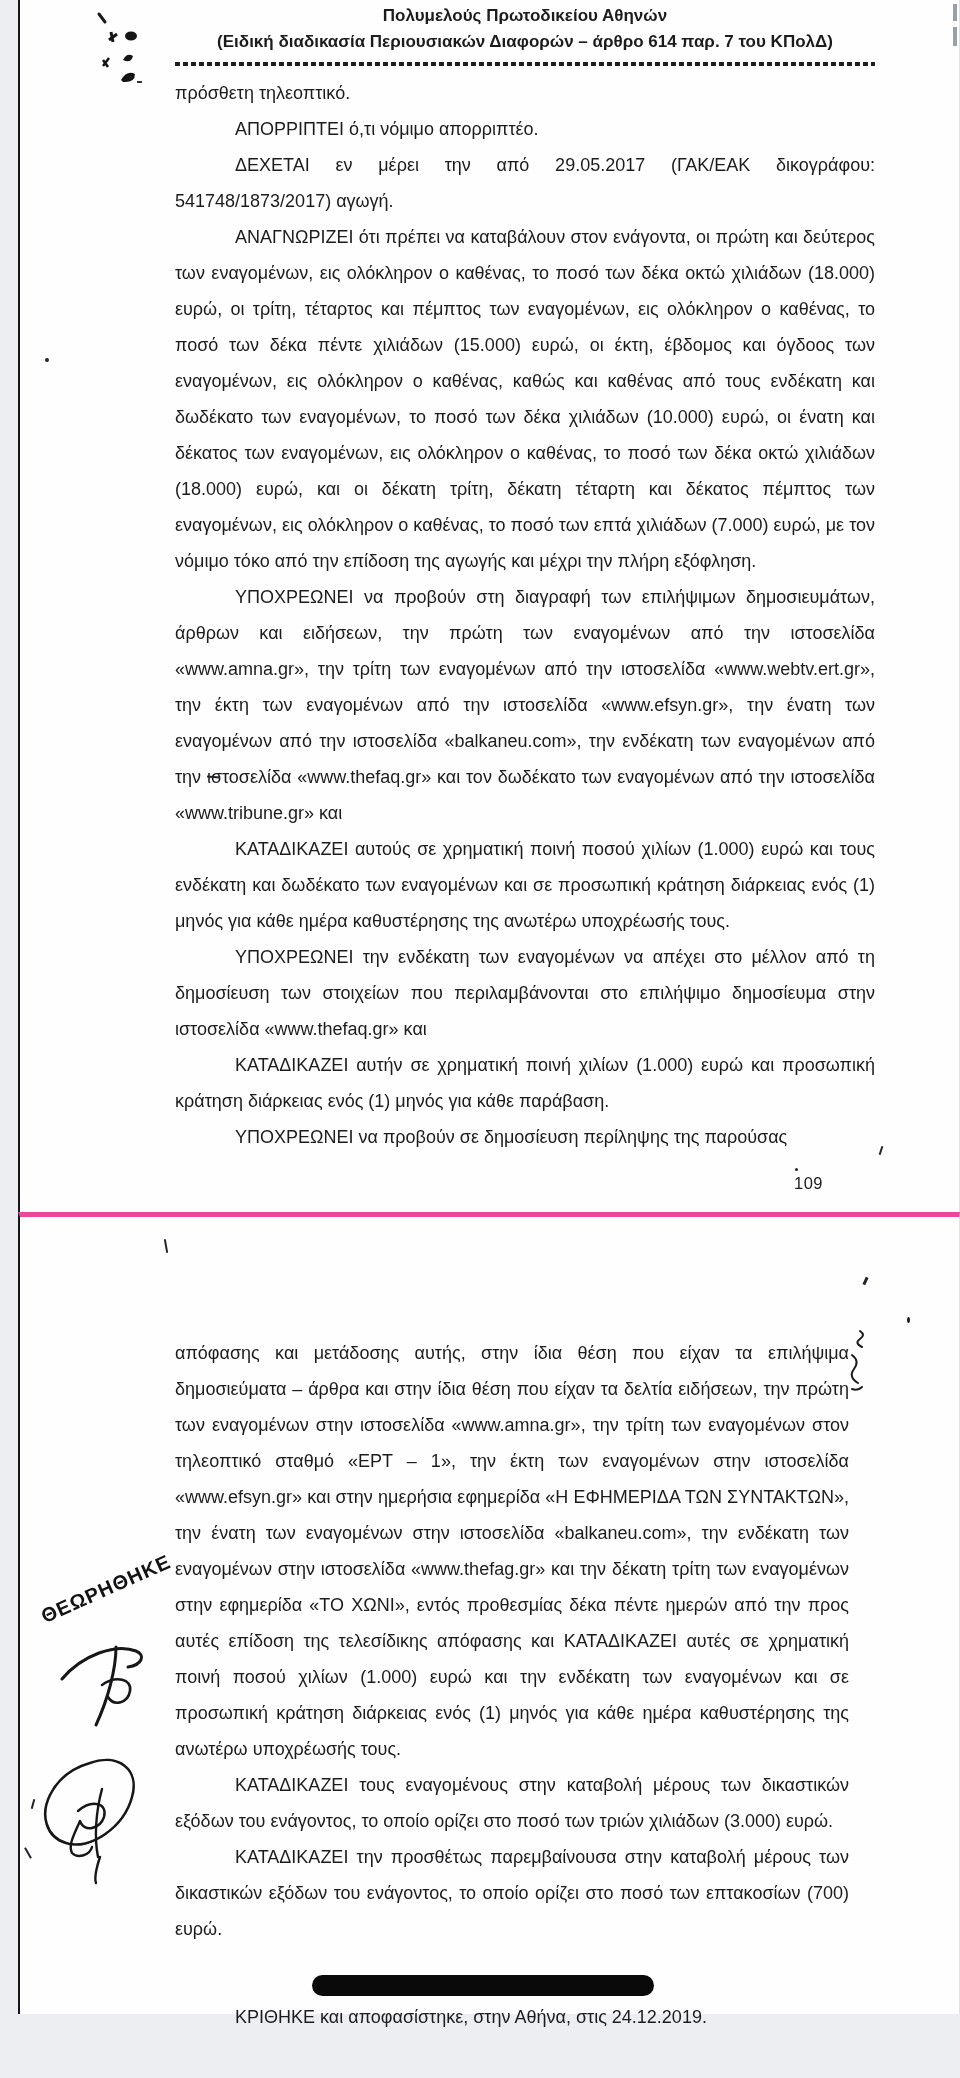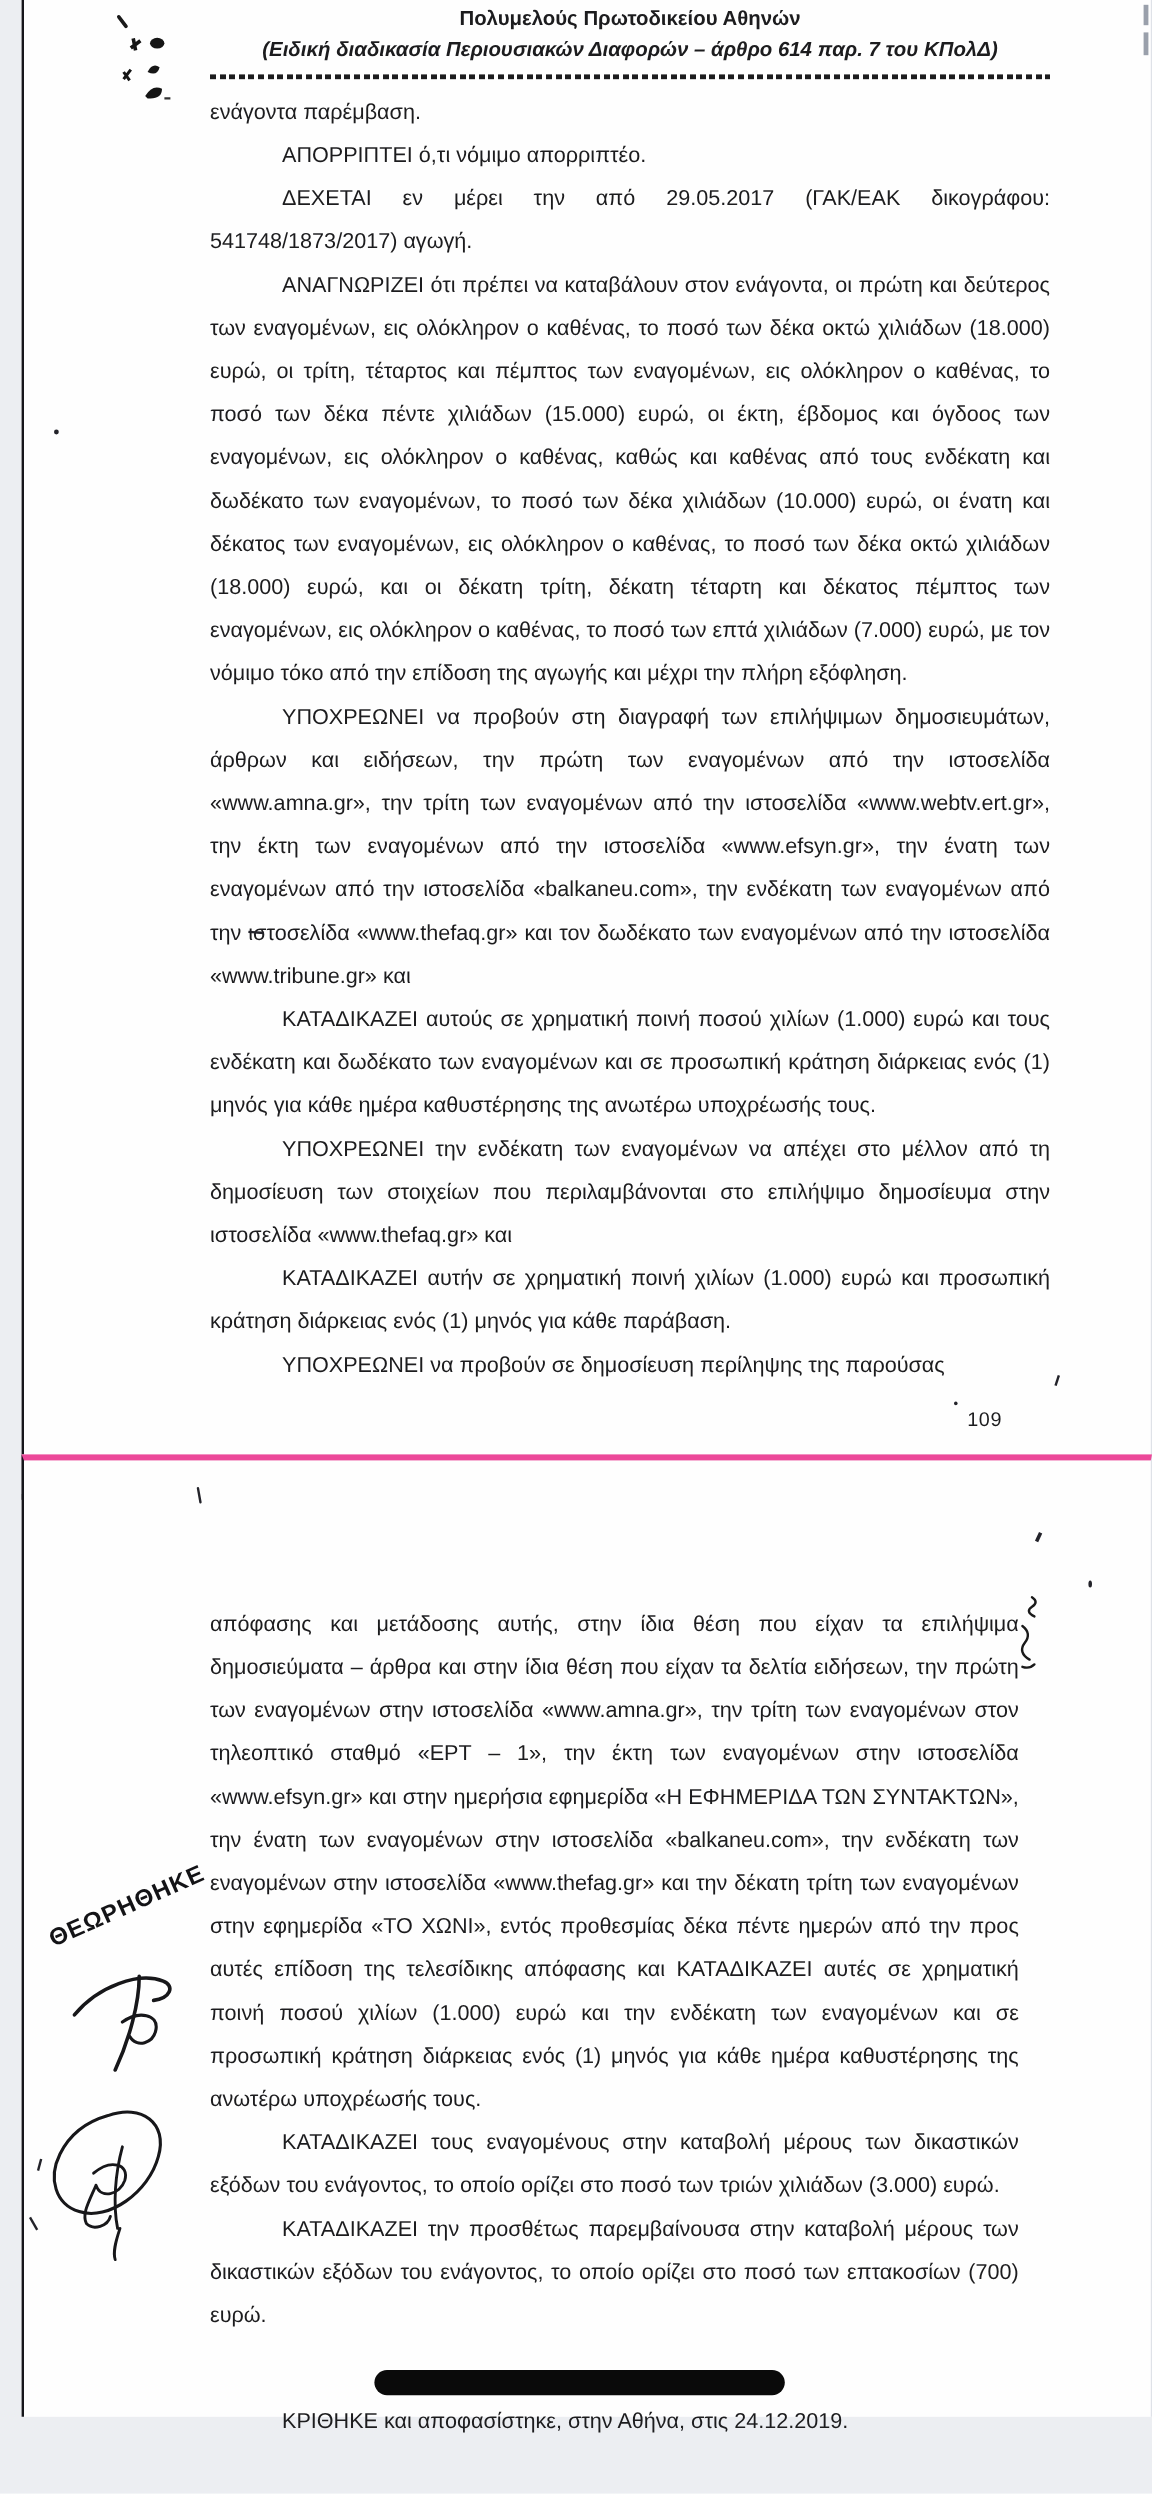--- a/index.html
+++ b/index.html
@@ -21,21 +21,21 @@
   .content2{padding:118px 110px 0 155px;}
   .hdr{ text-align:center;font-weight:bold;font-size:17px;line-height:26px;padding-top:3px;}
   .dashes{
     height:4px;margin:7px 0 9px 0;
     background:repeating-linear-gradient(90deg,#1c1c1e 0 5px,transparent 5px 8px);
   }
   .para{margin:0;text-align:justify;line-height:36px;font-size:18px;}
   .para.indent{text-indent:60px;}
   .para.space-before{margin-top:52px;}
   .lead{font-weight:normal;}
-  .pagenum{position:absolute;right:124px;bottom:52px;font-size:16.5px;letter-spacing:0.5px;}
+  .pagenum{position:absolute;right:136px;bottom:52px;font-size:16.5px;letter-spacing:0.5px;}
   .stamp{
     position:absolute;left:27px;top:388px;
     font-weight:bold;font-size:20px;letter-spacing:1px;
     transform:rotate(-24deg);transform-origin:left bottom;
     color:#131316;white-space:nowrap;
   }
   .sig{position:absolute;}
   .redaction{
     position:absolute;left:292px;top:758px;width:342px;height:21px;
     background:#0a0a0a;border-radius:11px;
@@ -57,24 +57,24 @@
     <path d="M66 52 q4 -8 10 -4 q-2 8 -10 4 Z" fill="#161616"></path>
     <path d="M64 72 q6 -10 14 -6 q0 9 -12 8 Z" fill="#141414"></path>
     <path d="M80 74 h5" stroke="#333" stroke-width="2"></path>
   </svg>
 
   <div class="speck gray" style="left:933px;top:4px;width:4px;height:17px;"></div>
   <div class="speck gray" style="left:933px;top:27px;width:4px;height:19px;"></div>
 
   <div class="content">
     <div class="hdr">Πολυμελούς Πρωτοδικείου Αθηνών</div>
-    <div class="hdr" style="padding-top:0;font-style:italic;">(Ειδική διαδικασία Περιουσιακών Διαφορών – άρθρο 614 παρ. 7 του ΚΠολΔ)</div>
+    <div class="hdr" style="padding-top:0;">(Ειδική διαδικασία Περιουσιακών Διαφορών – άρθρο 614 παρ. 7 του ΚΠολΔ)</div>
     <div class="dashes"></div>
     <div>
-        <p class="para"><span>ενάγοντα παρέμβαση.</span></p>
+        <p class="para"><span>πρόσθετη τηλεοπτικό.</span></p>
         <p class="para indent"><span class="lead">ΑΠΟΡΡΙΠΤΕΙ</span><span> ό,τι νόμιμο απορριπτέο.</span></p>
         <p class="para indent"><span class="lead">ΔΕΧΕΤΑΙ</span><span> εν μέρει την από 29.05.2017 (ΓΑΚ/ΕΑΚ δικογράφου: 541748/1873/2017) αγωγή.</span></p>
         <p class="para indent"><span class="lead">ΑΝΑΓΝΩΡΙΖΕΙ</span><span> ότι πρέπει να καταβάλουν στον ενάγοντα, οι πρώτη και δεύτερος των εναγομένων, εις ολόκληρον ο καθένας, το ποσό των δέκα οκτώ χιλιάδων (18.000) ευρώ, οι τρίτη, τέταρτος και πέμπτος των εναγομένων, εις ολόκληρον ο καθένας, το ποσό των δέκα πέντε χιλιάδων (15.000) ευρώ, οι έκτη, έβδομος και όγδοος των εναγομένων, εις ολόκληρον ο καθένας, καθώς και καθένας από τους ενδέκατη και δωδέκατο των εναγομένων, το ποσό των δέκα χιλιάδων (10.000) ευρώ, οι ένατη και δέκατος των εναγομένων, εις ολόκληρον ο καθένας, το ποσό των δέκα οκτώ χιλιάδων (18.000) ευρώ, και οι δέκατη τρίτη, δέκατη τέταρτη και δέκατος πέμπτος των εναγομένων, εις ολόκληρον ο καθένας, το ποσό των επτά χιλιάδων (7.000) ευρώ, με τον νόμιμο τόκο από την επίδοση της αγωγής και μέχρι την πλήρη εξόφληση.</span></p>
         <p class="para indent"><span class="lead">ΥΠΟΧΡΕΩΝΕΙ</span><span> να προβούν στη διαγραφή των επιλήψιμων δημοσιευμάτων, άρθρων και ειδήσεων, την πρώτη των εναγομένων από την ιστοσελίδα «www.amna.gr», την τρίτη των εναγομένων από την ιστοσελίδα «www.webtv.ert.gr», την έκτη των εναγομένων από την ιστοσελίδα «www.efsyn.gr», την ένατη των εναγομένων από την ιστοσελίδα «balkaneu.com», την ενδέκατη των εναγομένων από την ιστοσελίδα «www.thefaq.gr» και τον δωδέκατο των εναγομένων από την ιστοσελίδα «www.tribune.gr» και</span></p>
         <p class="para indent"><span class="lead">ΚΑΤΑΔΙΚΑΖΕΙ</span><span> αυτούς σε χρηματική ποινή ποσού χιλίων (1.000) ευρώ και τους ενδέκατη και δωδέκατο των εναγομένων και σε προσωπική κράτηση διάρκειας ενός (1) μηνός για κάθε ημέρα καθυστέρησης της ανωτέρω υποχρέωσής τους.</span></p>
         <p class="para indent"><span class="lead">ΥΠΟΧΡΕΩΝΕΙ</span><span> την ενδέκατη των εναγομένων να απέχει στο μέλλον από τη δημοσίευση των στοιχείων που περιλαμβάνονται στο επιλήψιμο δημοσίευμα στην ιστοσελίδα «www.thefaq.gr» και</span></p>
         <p class="para indent"><span class="lead">ΚΑΤΑΔΙΚΑΖΕΙ</span><span> αυτήν σε χρηματική ποινή χιλίων (1.000) ευρώ και προσωπική κράτηση διάρκειας ενός (1) μηνός για κάθε παράβαση.</span></p>
         <p class="para indent"><span class="lead">ΥΠΟΧΡΕΩΝΕΙ</span><span> να προβούν σε δημοσίευση περίληψης της παρούσας</span></p>
       </div>
   </div>

